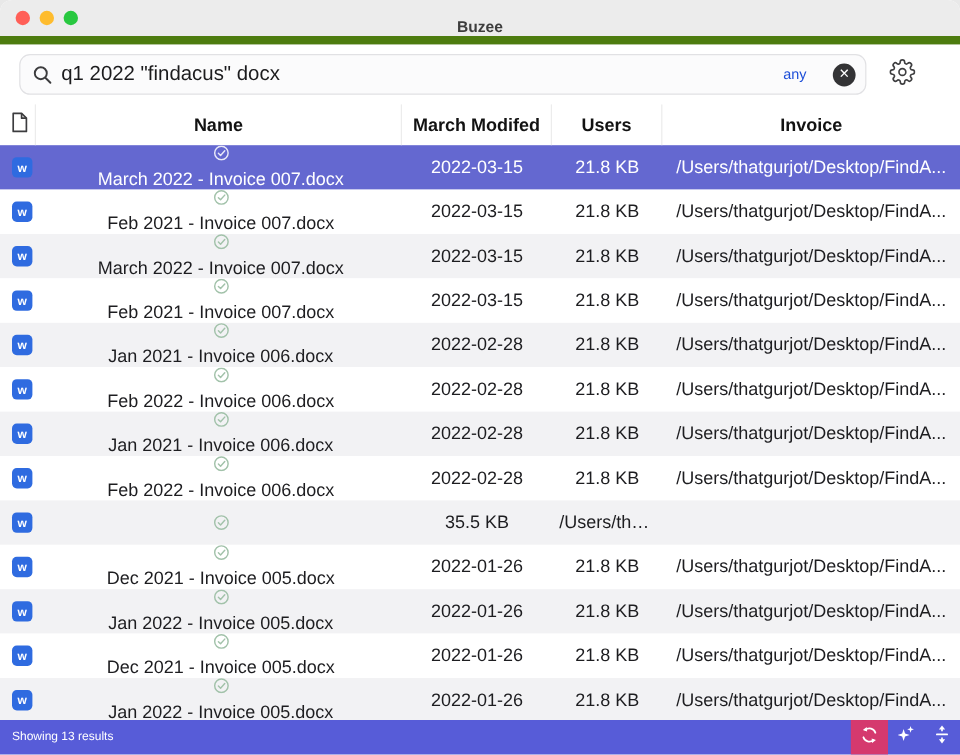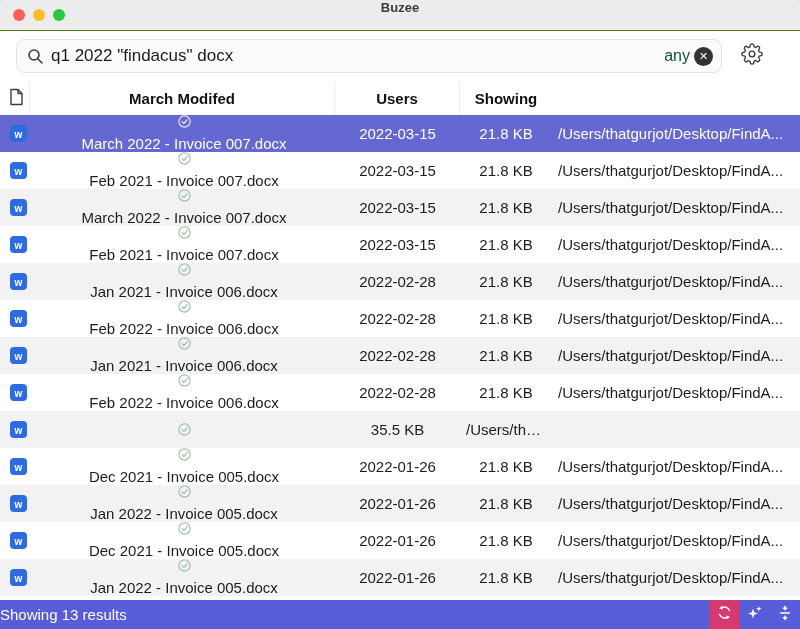--- a/index.html
+++ b/index.html
@@ -2,35 +2,35 @@
 <html><head>
 <meta charset="utf-8">
 <style>
   html,body{margin:0;padding:0;background:#e8e8e8;}
   #window{
     width:800px;height:629px;position:relative;background:#fff;
     font-family:"Liberation Sans",sans-serif;overflow:hidden;
     border-radius:10px 10px 0 0;
   }
   
-  .titlebar{height:30px;background:#ececec;border-bottom:1px solid #4d7c0f;
-    display:flex;align-items:flex-start;position:relative;}
+  .titlebar{height:30px;background:#ececec;border-bottom:7px solid #4d7c0f;
+    display:flex;align-items:flex-end;position:relative;}
   .traffic{position:absolute;left:13px;top:9px;display:flex;gap:8px;}
   .light{width:12px;height:12px;border-radius:50%;}
   .light.red{background:#ff5f57;}
   .light.yellow{background:#febc2e;}
   .light.green{background:#28c840;}
   .win-title{flex:1;text-align:center;font-size:13px;font-weight:700;color:#3d3d3d;}
   
   .searchbar{height:50px;display:flex;align-items:center;padding:0 16px;gap:16px;background:#fff;}
   .search-field{flex:1;height:32px;display:flex;align-items:center;
     background:#fbfbfc;border:1px solid #e1e1e4;border-radius:9px;padding:0 8px 0 10px;}
   .search-glyph{display:flex;align-items:center;margin-right:7px;}
   .search-text{flex:1;font-size:17px;color:#1b1b1d;white-space:nowrap;overflow:hidden;}
-  .any-badge{font-size:16px;color:#14532d;margin-right:4px;cursor:default;}
+  .any-badge{font-size:12px;color:#1d4ed8;margin-right:22px;cursor:default;}
   .clear-btn{width:19px;height:19px;border-radius:50%;background:#333335;color:#fff;
     display:flex;align-items:center;justify-content:center;font-size:11px;line-height:1;}
   .gear-btn{width:28px;height:28px;display:flex;align-items:center;justify-content:center;margin-right:18px;}
   
   .grid{display:grid;grid-template-columns:30px 305px 125px 92px 1fr;align-items:center;}
   .thead{height:34px;font-size:15px;font-weight:700;color:#121212;background:#fff;}
   .th{height:100%;display:flex;align-items:center;justify-content:center;border-right:1px solid #ececec;}
   .th:last-child{border-right:none;}
   .th.icon-col{justify-content:flex-start;padding-left:9px;}
   .rows{}
@@ -39,25 +39,25 @@
   .row:nth-child(even){background:#ffffff;}
   .row.selected{background:#6468d0;color:#fff;}
   .cell-icon{padding-left:10px;display:flex;align-items:center;}
   .word-icon{width:17px;height:17px;border-radius:4px;background:#2f6be0;color:#fff;
     display:flex;align-items:flex-end;justify-content:center;font-size:10px;font-weight:700;
     line-height:1;padding-bottom:2px;box-sizing:border-box;}
   .cell-name{display:flex;align-items:center;gap:7px;padding-left:3px;overflow:hidden;white-space:nowrap;flex-direction:column;}
   .check-icon{display:flex;align-items:center;color:#a2c2aa;flex:0 0 auto;}
   .row.selected .check-icon{color:rgba(255,255,255,.85);}
   .cell-center{text-align:center;}
-  .cell-loc{text-align:left;white-space:nowrap;overflow:hidden;text-overflow:ellipsis;padding:0 6px;}
+  .cell-loc{text-align:center;white-space:nowrap;overflow:hidden;text-overflow:ellipsis;padding:0 6px;}
   
   .statusbar{position:absolute;left:0;bottom:0;width:100%;height:29px;background:#575cd8;
     display:flex;align-items:center;color:#fff;}
-  .status-text{font-size:15px;}
+  .status-text{padding-left:10px;font-size:10px;}
   .status-actions{margin-left:auto;display:flex;height:100%;}
   .sbtn{width:30px;height:100%;display:flex;align-items:center;justify-content:center;}
   .sbtn.refresh{width:31px;background:#d5396e;}
 </style>
 </head>
 <body>
 
 <div id="window">
 
   <div class="titlebar">
@@ -95,23 +95,24 @@
 
   <div class="grid thead">
     <div class="th icon-col">
       <span>
         <svg width="15" height="18" viewBox="0 0 15 18" fill="none" stroke="#3c3c3e" stroke-width="1.4" stroke-linejoin="round">
           <path d="M2 1.5 h7 l4 4 v11 h-11 z"></path>
             <path d="M9 1.5 v4 h4"></path>
         </svg>
       </span>
     </div>
+    <div class="th">Name</div>
     <div class="th">March Modifed</div>
     <div class="th">Users</div>
-    <div class="th">Showing</div>
+    <div class="th">Invoice</div>
   </div>
 
   <div class="rows">
       <div class="grid row selected">
       <div class="cell-icon">
         <span class="word-icon">w</span>
       </div>
       <div class="cell-name">
         <span class="check-icon">
           <svg width="13" height="13" viewBox="0 0 13 13" fill="none" stroke="currentColor" stroke-width="1.2" stroke-linecap="round" stroke-linejoin="round">

